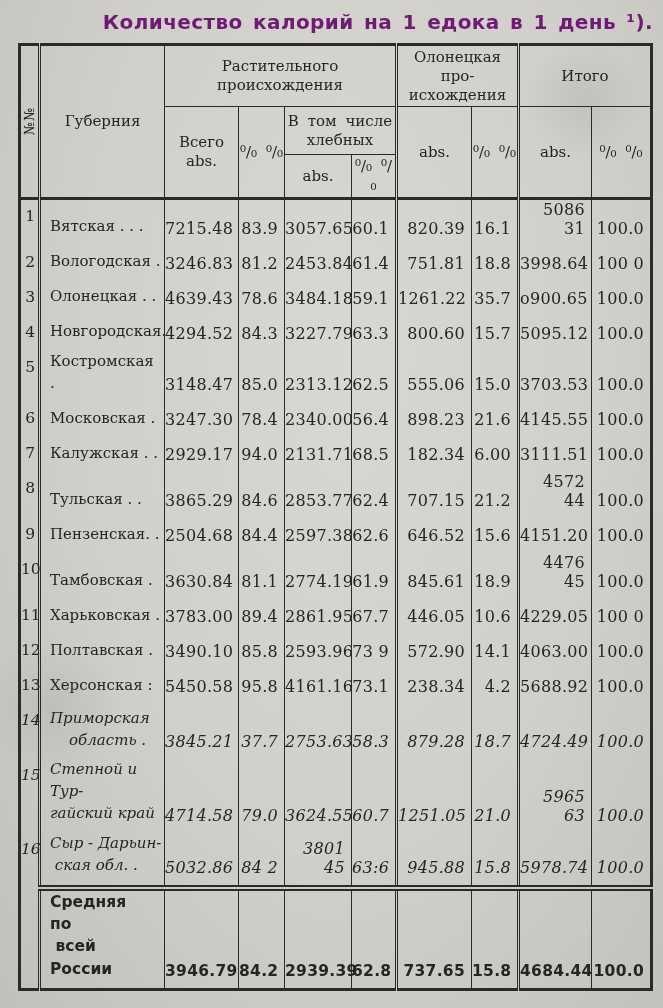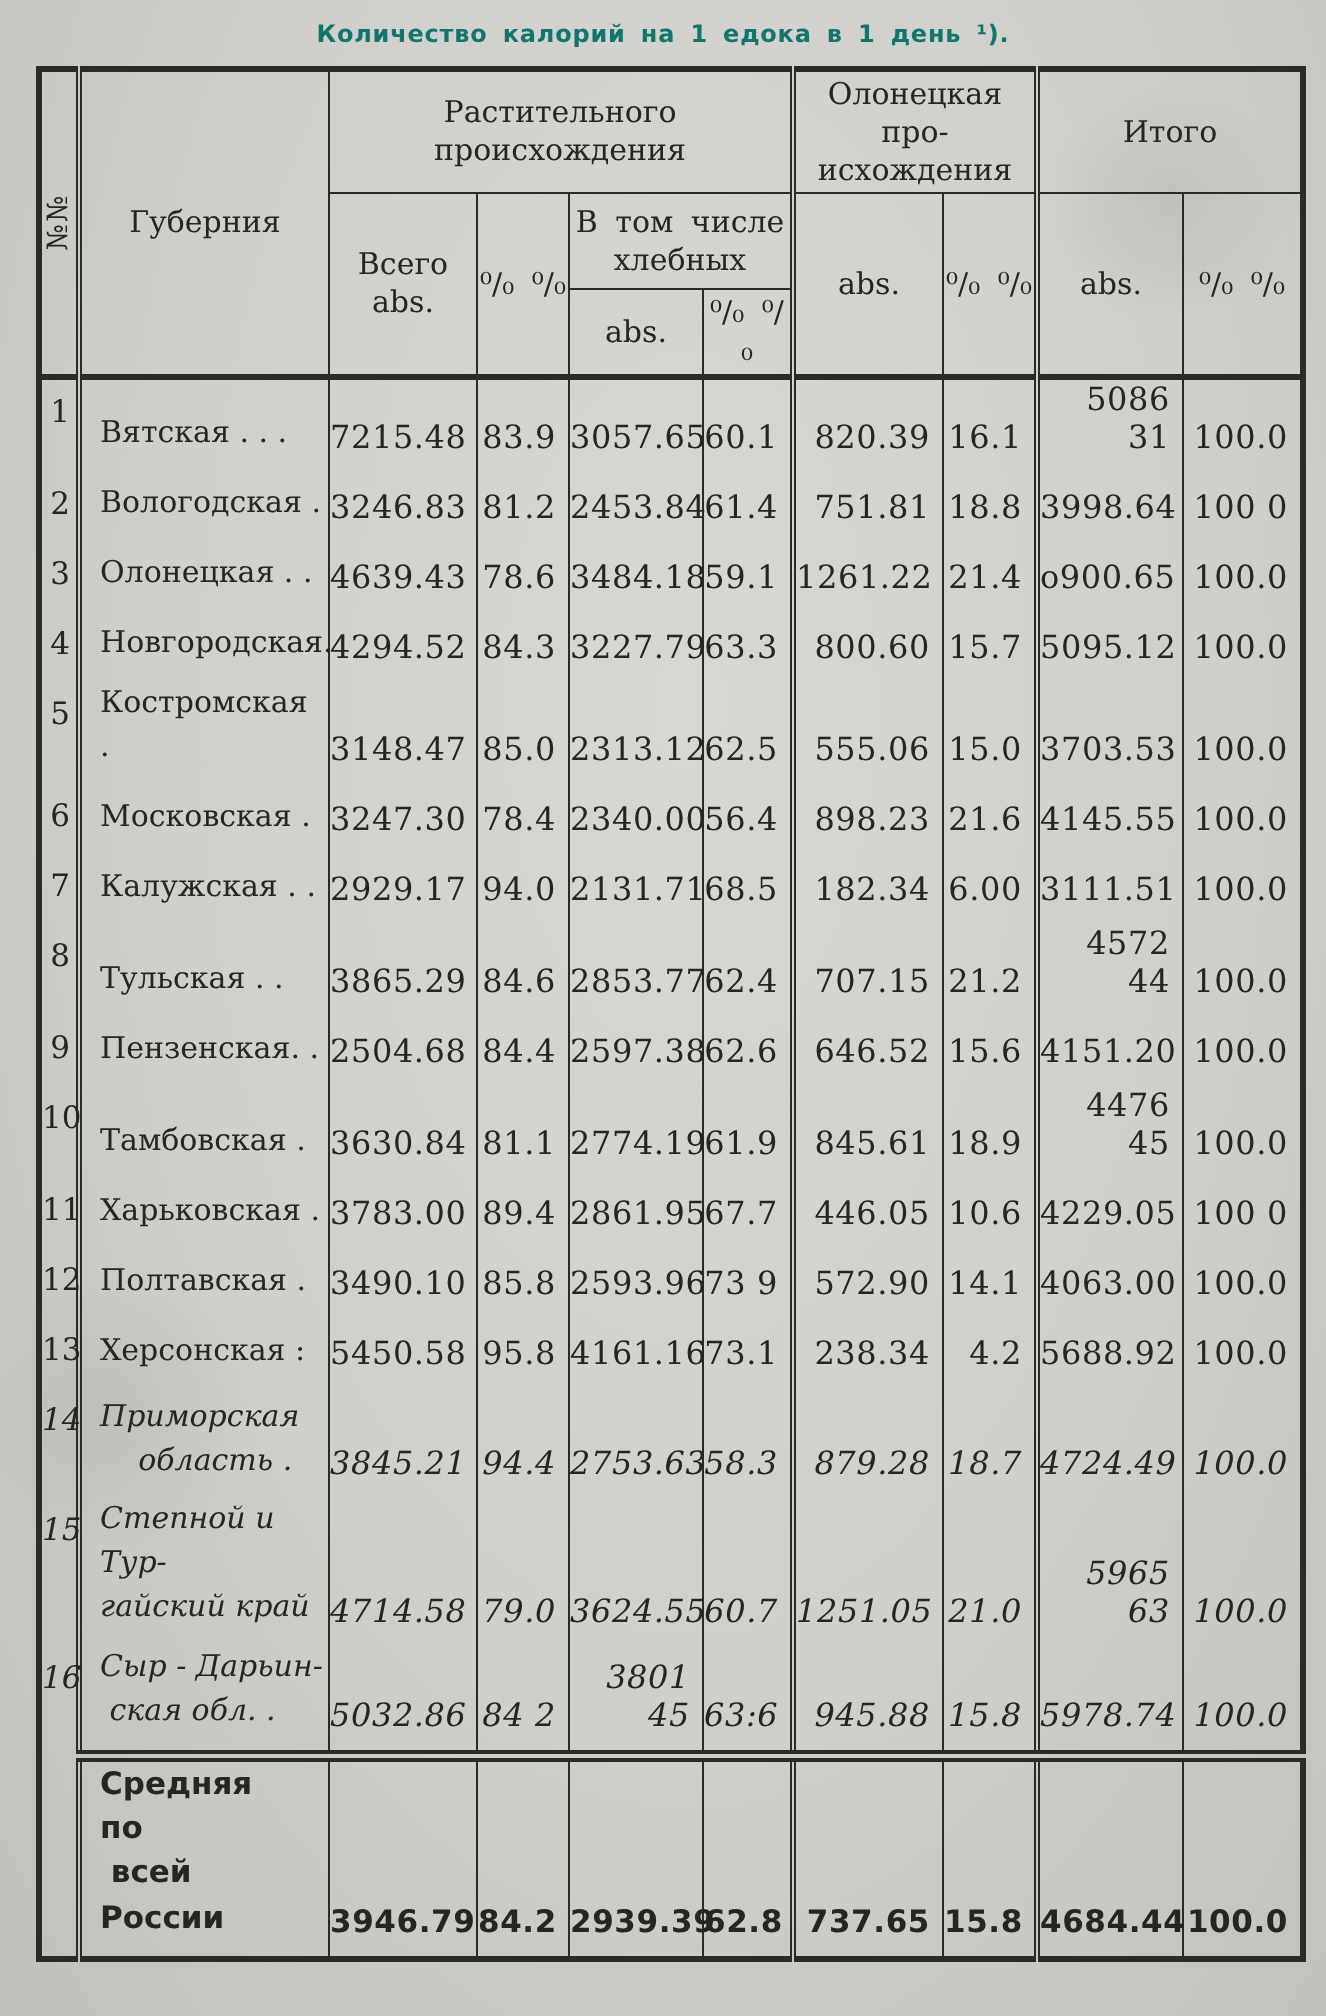--- a/index.html
+++ b/index.html
@@ -7,23 +7,23 @@
   html,body { margin:0; padding:0; }
   body {
     width:663px; height:1008px; overflow:hidden;
     font-family:"DejaVu Serif", serif; color:#26251f;
     background:
       radial-gradient(circle at 88% 10%, rgba(110,108,100,.14), rgba(110,108,100,0) 60px),
       radial-gradient(circle at 8% 70%, rgba(110,108,100,.12), rgba(110,108,100,0) 70px),
       radial-gradient(ellipse at 52% 35%, #d8d7d2 0%, #d0cfca 55%, #c1c0bb 100%);
   }
   .page-title {
-    margin:10px 10px 0 10px; text-align:center;
+    margin:10px 10px 0 10px; text-align:right;
     font-family:"DejaVu Sans", sans-serif; font-weight:bold;
-    font-size:12px; letter-spacing:.4px; word-spacing:3px; color:#0f766e;
+    font-size:20px; letter-spacing:.4px; word-spacing:3px; color:#701a75;
     white-space:nowrap;
   }
   table.calories {
     margin:9px 0 0 18px; width:632px;
     border-collapse:collapse; table-layout:fixed;
     border:3px solid var(--ink);
   }
   th, td { padding:0; font-weight:normal; color:#26251f; }
   thead th {
     font-size:15px; vertical-align:middle; text-align:center;
@@ -134,21 +134,21 @@
         <td class="val">100 0</td>
       </tr>
       <tr>
         <td class="num">3</td>
         <td class="name">Олонецкая . .</td>
         <td class="val">4639.43</td>
         <td class="val">78.6</td>
         <td class="val">3484.18</td>
         <td class="val">59.1</td>
         <td class="val dbl">1261.22</td>
-        <td class="val">21.4</td>
+        <td class="val">35.7</td>
         <td class="val dbl">о900.65</td>
         <td class="val">100.0</td>
       </tr>
       <tr>
         <td class="num">4</td>
         <td class="name">Новгородская.</td>
         <td class="val">4294.52</td>
         <td class="val">84.3</td>
         <td class="val">3227.79</td>
         <td class="val">63.3</td>
@@ -263,21 +263,21 @@
         <td class="val dbl">238.34</td>
         <td class="val">4.2</td>
         <td class="val dbl">5688.92</td>
         <td class="val">100.0</td>
       </tr>
       <tr class="two">
         <td class="num">14</td>
         <td class="name">Приморская
     область .</td>
         <td class="val">3845.21</td>
-        <td class="val">94.4</td>
+        <td class="val">37.7</td>
         <td class="val">2753.63</td>
         <td class="val">58.3</td>
         <td class="val dbl">879.28</td>
         <td class="val">18.7</td>
         <td class="val dbl">4724.49</td>
         <td class="val">100.0</td>
       </tr>
       <tr class="two">
         <td class="num">15</td>
         <td class="name">Степной и Тур-

